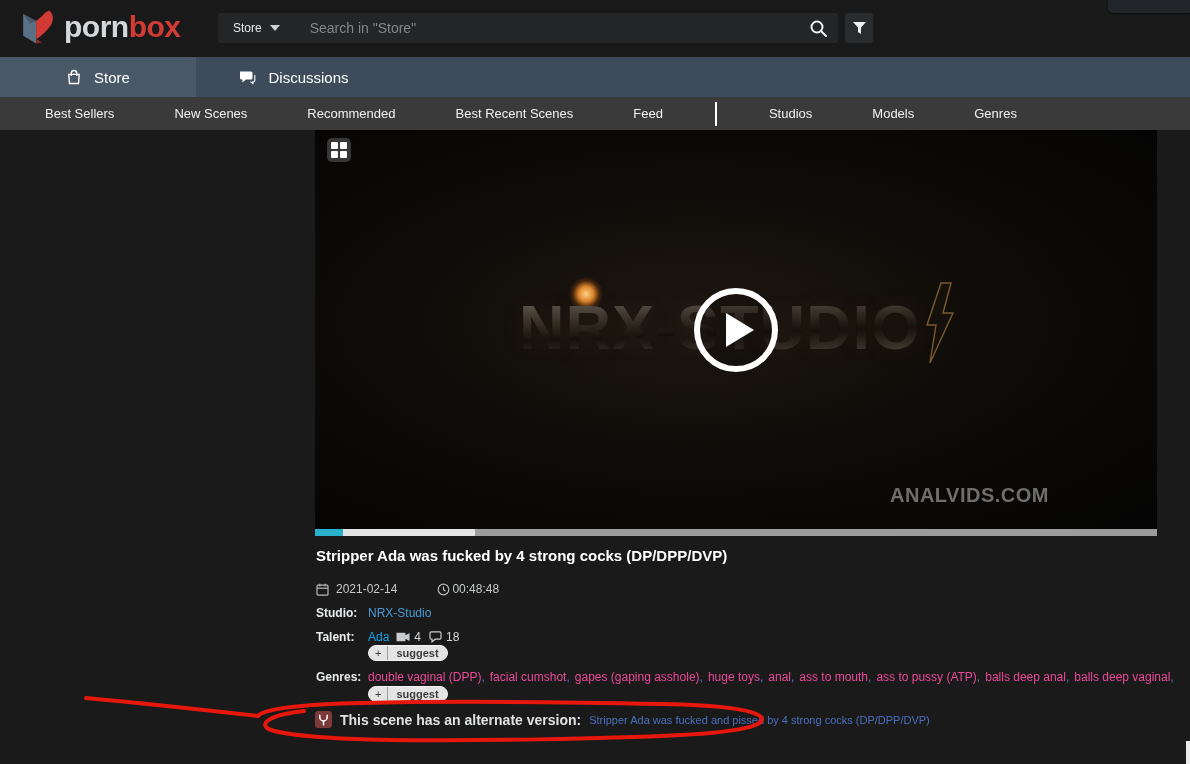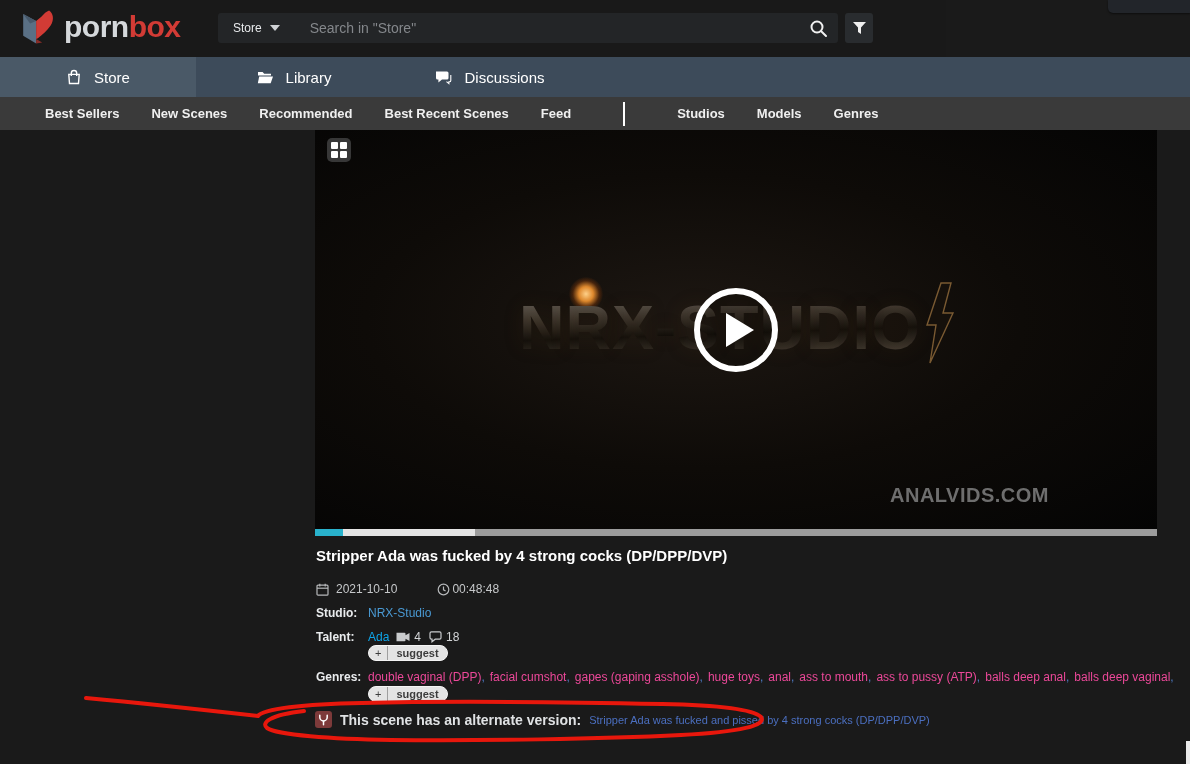--- a/index.html
+++ b/index.html
@@ -25,21 +25,21 @@
   .corner-panel { position:absolute; left:1108px; top:0; width:82px; height:13px; background:#22252a; border-radius:0 0 0 5px; box-shadow:0 1px 2px rgba(0,0,0,.5); }
   
   .mainnav { position:absolute; left:0; top:57px; width:1190px; height:40px; background:#3d4b5a; display:flex; }
   .tab { width:196px; height:40px; display:flex; align-items:center; justify-content:center; gap:12px; color:#fff; font-size:15px; cursor:pointer; }
   .tab.active { background:#4a namesake; }
   .tab.active { background:#4a5967; }
   
   .subnav { position:absolute; left:0; top:97px; width:1190px; height:33px; background:#3a3a3a; display:flex; align-items:center; gap:52px; padding-left:45px; font-size:13px; color:#f0f0f0; }
   .subnav-item { cursor:pointer; white-space:nowrap; }
   .subnav-divider { width:2px; height:24px; background:#ffffff; }
-  .subnav-list { display:flex; gap:32px; align-items:flex-start;font-weight:bold; }
+  .subnav-list { display:flex; gap:60px; align-items:flex-start; }
   
   .content { position:absolute; left:315px; top:130px; width:875px; height:634px; }
   .player { position:absolute; left:0; top:0; width:842px; height:406px; display:flex; flex-direction:column; cursor:pointer; }
   .screen { position:relative; flex:1; background:radial-gradient(ellipse at 45% 48%, #1d1712 0%, #0e0b08 50%, #040404 100%); overflow:hidden; }
   .grid-btn { position:absolute; left:12px; top:8px; width:24px; height:24px; background:rgba(58,58,58,.95); border:none; border-radius:5px; display:grid; grid-template-columns:7px 7px; grid-template-rows:7px 7px; gap:2px; align-content:center; justify-content:center; cursor:pointer; }
   .grid-btn span { background:#fff; border-radius:1px; }
   .watermark { position:absolute; left:50%; top:161px; transform:translateX(-50%); font-size:63px; font-weight:800; letter-spacing:1px; white-space:nowrap;
     background:linear-gradient(178deg,#6e6860 4%, #3b342c 34%, #120f0b 58%, #463e34 88%);
     -webkit-background-clip:text; background-clip:text; color:transparent;
     text-shadow:0 0 22px rgba(120,80,30,.12); }
@@ -126,29 +126,20 @@
       <svg width="16" height="16" viewBox="0 0 16 16" fill="none" stroke="#fff" stroke-width="1.4">
         <path d="M2.8 5.4 h10.4 l-0.7 9.1 H3.5 Z"></path>
         <path d="M5.3 7 V4.2 a2.7 2.7 0 0 1 5.4 0 V7"></path>
       </svg>
     </span>
     <span>Store</span>
   </div>
   <div class="tab">
     <span>
       <svg width="17" height="15" viewBox="0 0 17 15">
-        <path d="M1 2 h4.6 L7.2 3.8 H14 V5.6 H1 Z" fill="#fff"></path>
-        <path d="M2.2 6.6 H16 l-2.3 6.6 H0.8 Z" fill="#fff"></path>
-      </svg>
-    </span>
-    <span>Library</span>
-  </div>
-  <div class="tab">
-    <span>
-      <svg width="17" height="15" viewBox="0 0 17 15">
         <path d="M1 1.5 h11 a1.5 1.5 0 0 1 1.5 1.5 v5 a1.5 1.5 0 0 1 -1.5 1.5 H7 L3.4 12.6 V9.5 H2.5 A1.5 1.5 0 0 1 1 8 Z" fill="#fff"></path>
         <path d="M15.8 5 v5.4 a1.3 1.3 0 0 1 -1.3 1.3 h-0.6 v2 l-2.4 -2" fill="none" stroke="#fff" stroke-width="1.1"></path>
       </svg>
     </span>
     <span>Discussions</span>
   </div>
 </div>
 
 <div class="subnav">
   <div class="subnav-list">
@@ -203,21 +194,21 @@
   <div class="meta-row">
     <span class="meta-date">
       <span>
         <svg width="13" height="13" viewBox="0 0 13 13" fill="none" stroke="#b6b8ba" stroke-width="1.2">
           <rect x="1" y="2.2" width="11" height="10" rx="1"></rect>
           <line x1="3.8" y1="0.8" x2="3.8" y2="3.4"></line>
           <line x1="9.2" y1="0.8" x2="9.2" y2="3.4"></line>
           <line x1="1" y1="5.2" x2="12" y2="5.2"></line>
         </svg>
       </span>
-      <span>2021-10-10</span>
+      <span>2021-02-14</span>
     </span>
     <span class="meta-dur">
       <span>
         <svg width="13" height="13" viewBox="0 0 13 13" fill="none" stroke="#b6b8ba" stroke-width="1.2">
           <circle cx="6.5" cy="6.5" r="5.3"></circle>
           <path d="M6.5 3.6 V6.8 L8.6 8"></path>
         </svg>
       </span>
       <span>00:48:48</span>
     </span>

